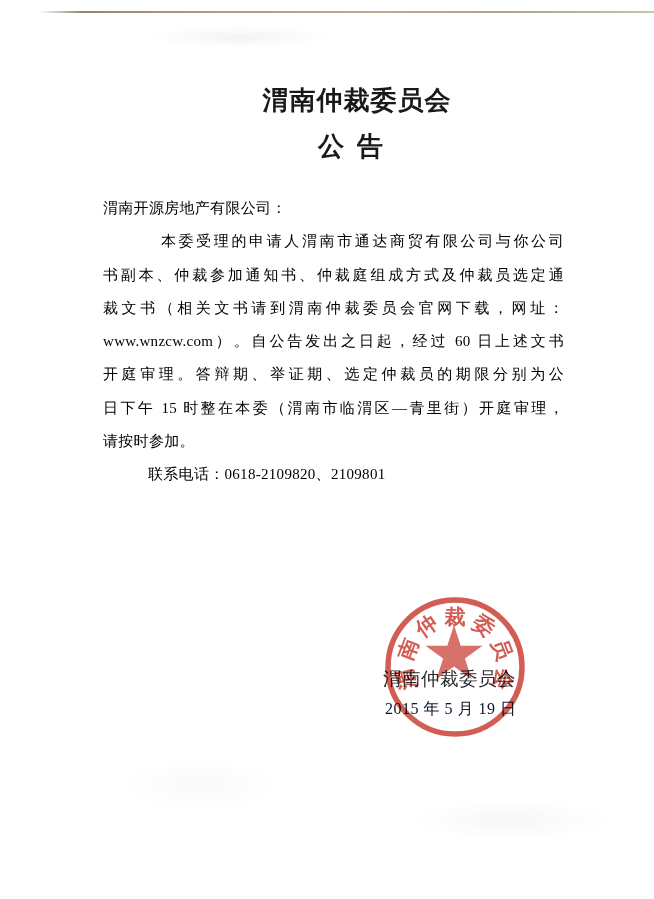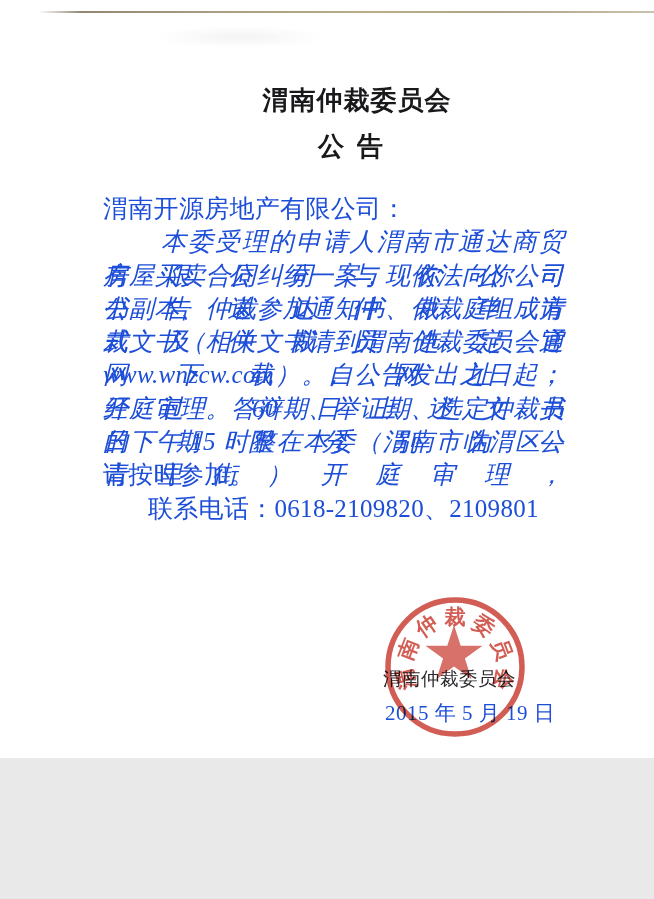--- a/index.html
+++ b/index.html
@@ -1,18 +1,18 @@
 <!DOCTYPE html>
 <html><head>
 <meta charset="utf-8">
 <style>
   html,body{margin:0;padding:0;background:#e9e9e9;}
   .page{
     position:relative;
-    width:654px;height:758px;
+    width:654px;height:899px;
     margin:0 auto;
     background:#ffffff;
     overflow:hidden;
     font-family:"Liberation Serif","DejaVu Serif",serif;
     color:#1d1d20;
   }
   
   .scan-line{
     position:absolute;top:11px;left:38px;right:0;height:2px;
     background:linear-gradient(90deg,
@@ -35,34 +35,34 @@
   }
   .doc-subtitle{
     position:absolute;top:129px;left:25px;width:654px;height:32px;
     text-align:center;font-family:"Liberation Sans","DejaVu Sans",sans-serif;
     font-weight:bold;font-size:26px;letter-spacing:3px;color:#19191c;
   }
 
   .body-block{position:absolute;left:103px;top:192px;width:461px;}
   .line{
     height:33.3px;line-height:33.3px;
-    font-size:25px;letter-spacing:.3px;color:#1d4ed8;
+    font-size:15px;letter-spacing:.3px;color:#000000;
     white-space:nowrap;
   }
-  .line.fill{white-space:normal;text-align:justify;text-align-last:justify;font-style:italic;}
+  .line.fill{white-space:normal;text-align:justify;text-align-last:justify;}
   .line.indent-first{text-indent:58px;}
   .line.indent-contact{text-indent:45px;}
 
   .sig-org{
     position:absolute;left:383px;top:666px;
     font-size:18.5px;letter-spacing:.5px;color:#2a2a2e;
   }
   .sig-date{
     position:absolute;left:385px;top:699px;
-    font-size:21px;letter-spacing:.5px;color:#1d4ed8;
+    font-size:16px;letter-spacing:.5px;color:#0f172a;
   }
 
   .seal{
     position:absolute;left:380px;top:592px;width:150px;height:150px;
     opacity:.82;mix-blend-mode:multiply;
   }
   .seal text{
     font-family:"Liberation Serif","DejaVu Serif",serif;
     font-weight:bold;font-size:21px;
   }
@@ -76,21 +76,20 @@
   <div class="smudge s1"></div>
   <div class="smudge s2"></div>
   <div class="smudge s3"></div>
 
   <div class="doc-title">渭南仲裁委员会</div>
   <div class="doc-subtitle">公 告</div>
 
   <div class="body-block">
     <div class="line">渭南开源房地产有限公司：</div>
     <div class="line fill indent-first">本委受理的申请人渭南市通达商贸有限公司与你公司</div>
-    <div class="line fill">房屋买卖合同纠纷一案，现依法向你公司公告送达仲裁申请</div>
     <div class="line fill">书副本、仲裁参加通知书、仲裁庭组成方式及仲裁员选定通</div>
     <div class="line fill">裁文书（相关文书请到渭南仲裁委员会官网下载，网址：</div>
     <div class="line fill">www.wnzcw.com）。自公告发出之日起，经过 60 日上述文书</div>
     <div class="line fill">开庭审理。答辩期、举证期、选定仲裁员的期限分别为公</div>
     <div class="line fill">日下午 15 时整在本委（渭南市临渭区—青里街）开庭审理，</div>
     <div class="line">请按时参加。</div>
     <div class="line indent-contact">联系电话：0618-2109820、2109801</div>
   </div>
 
   <div class="sig-org">渭南仲裁委员会</div>

